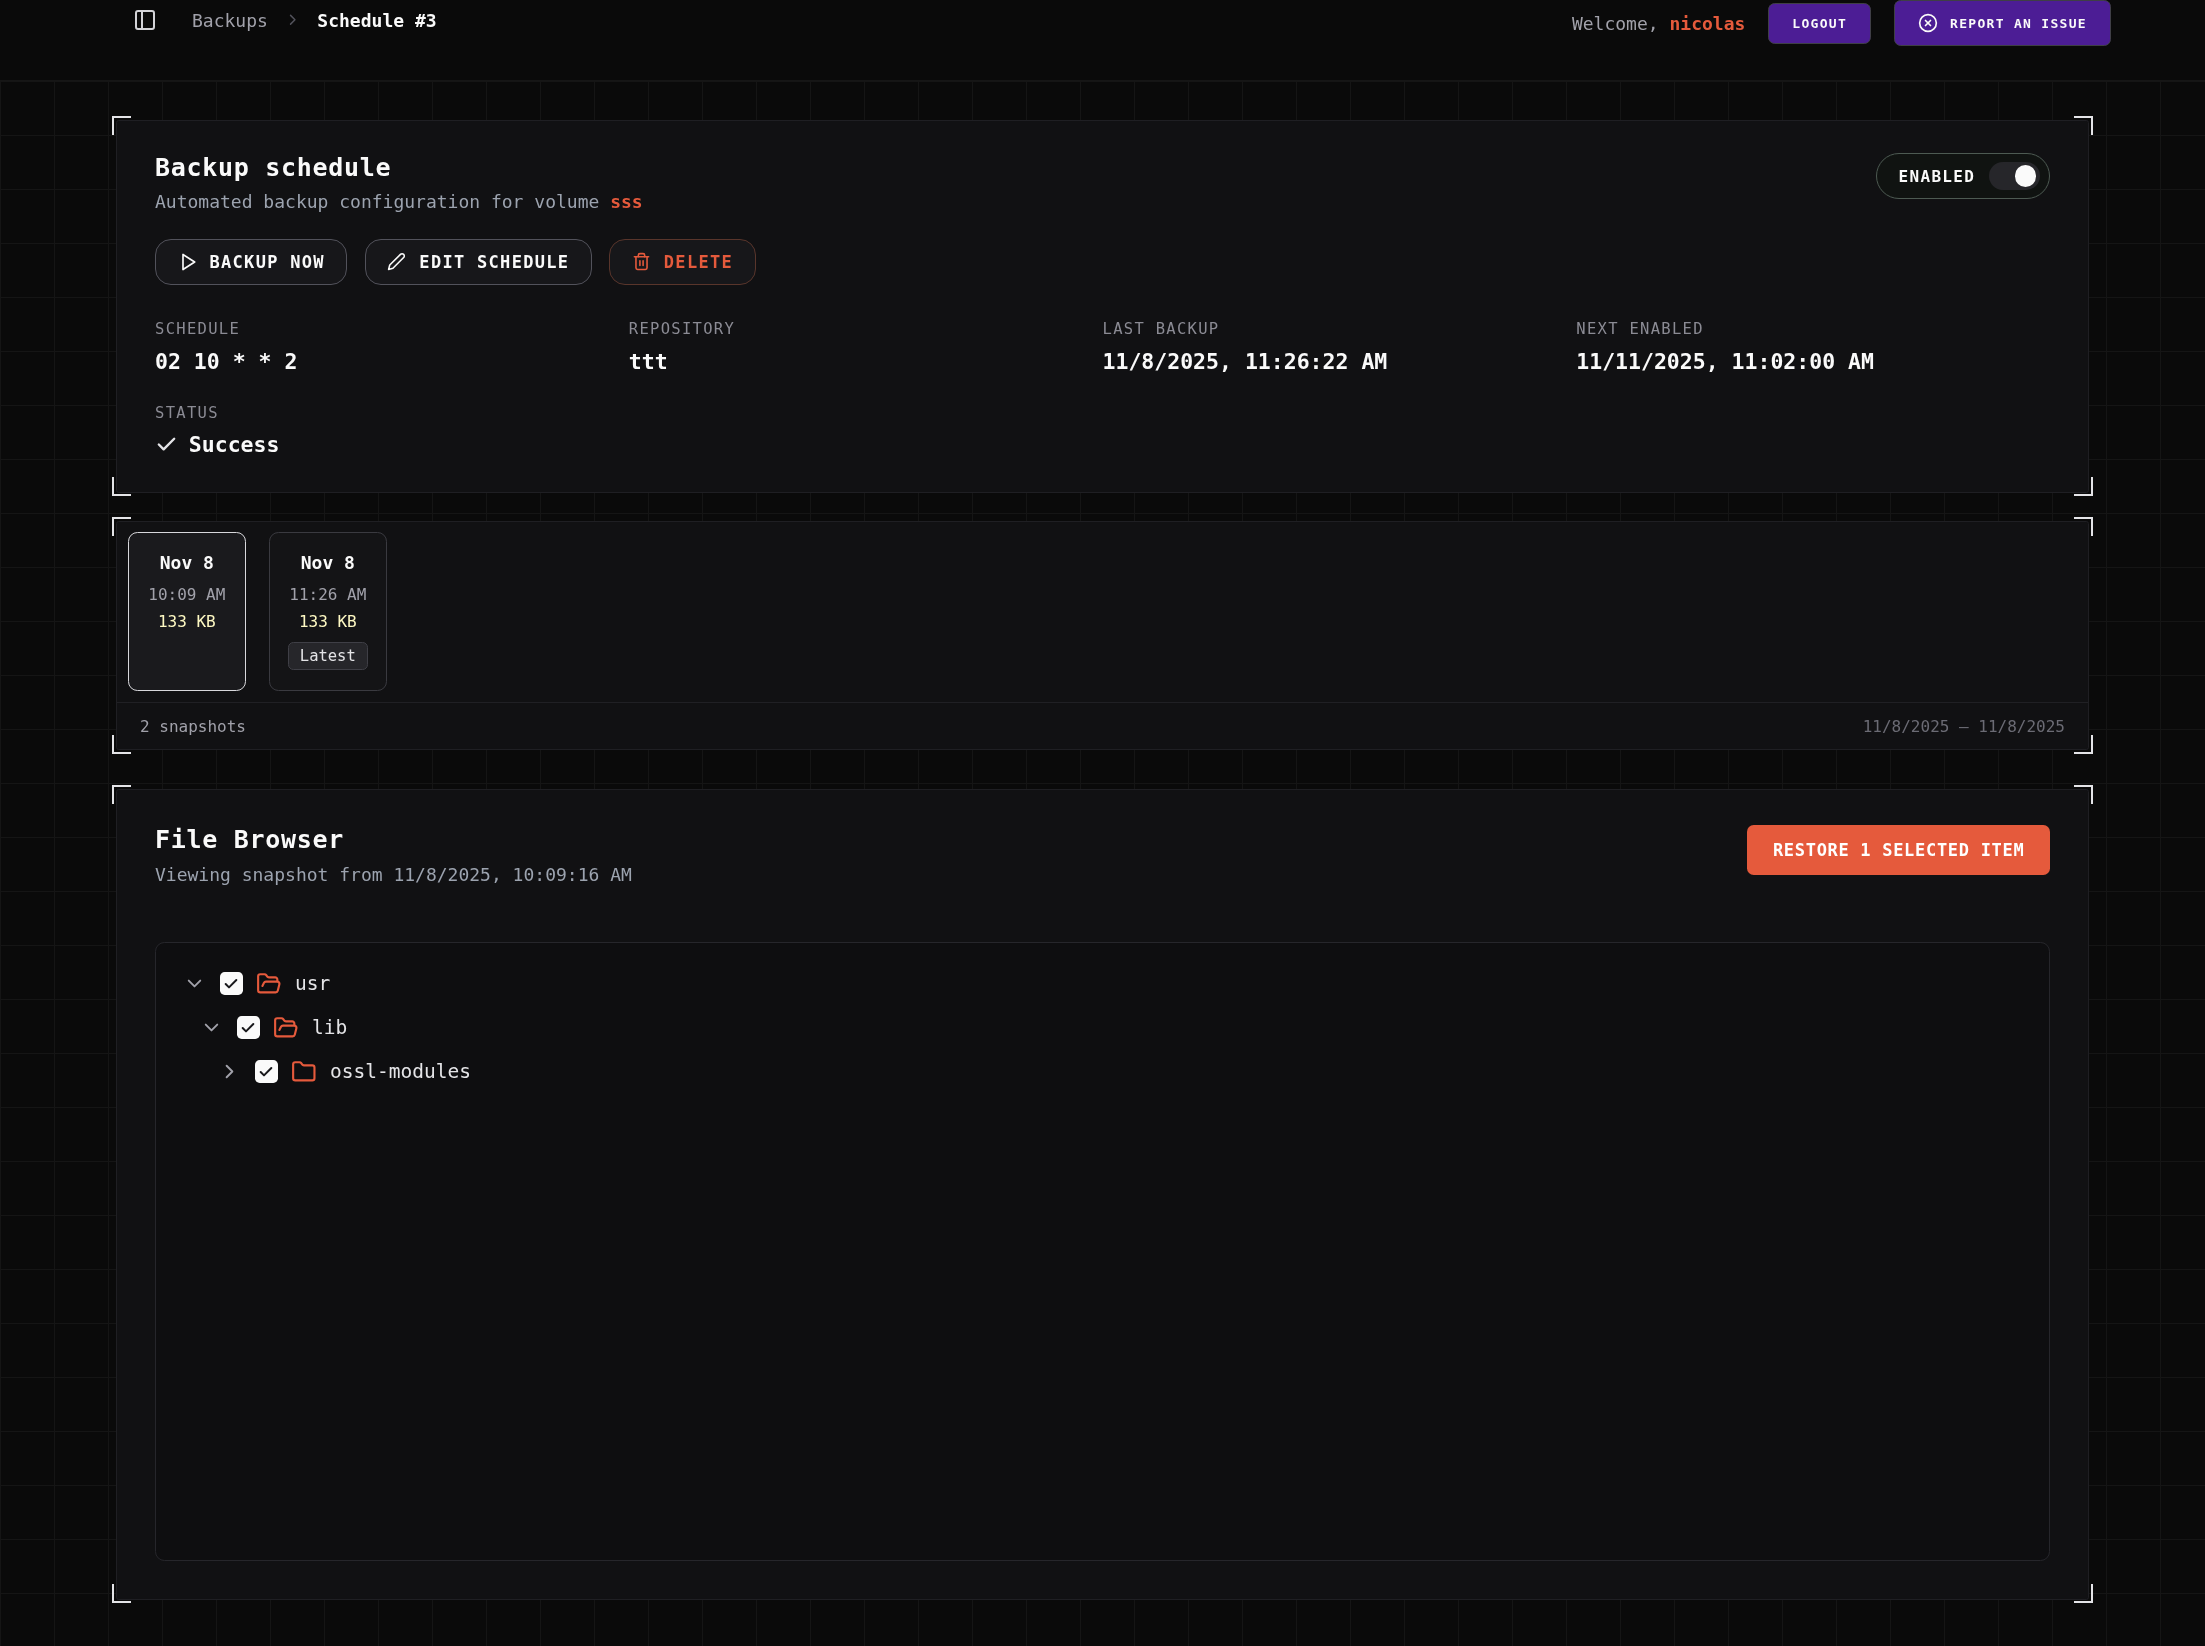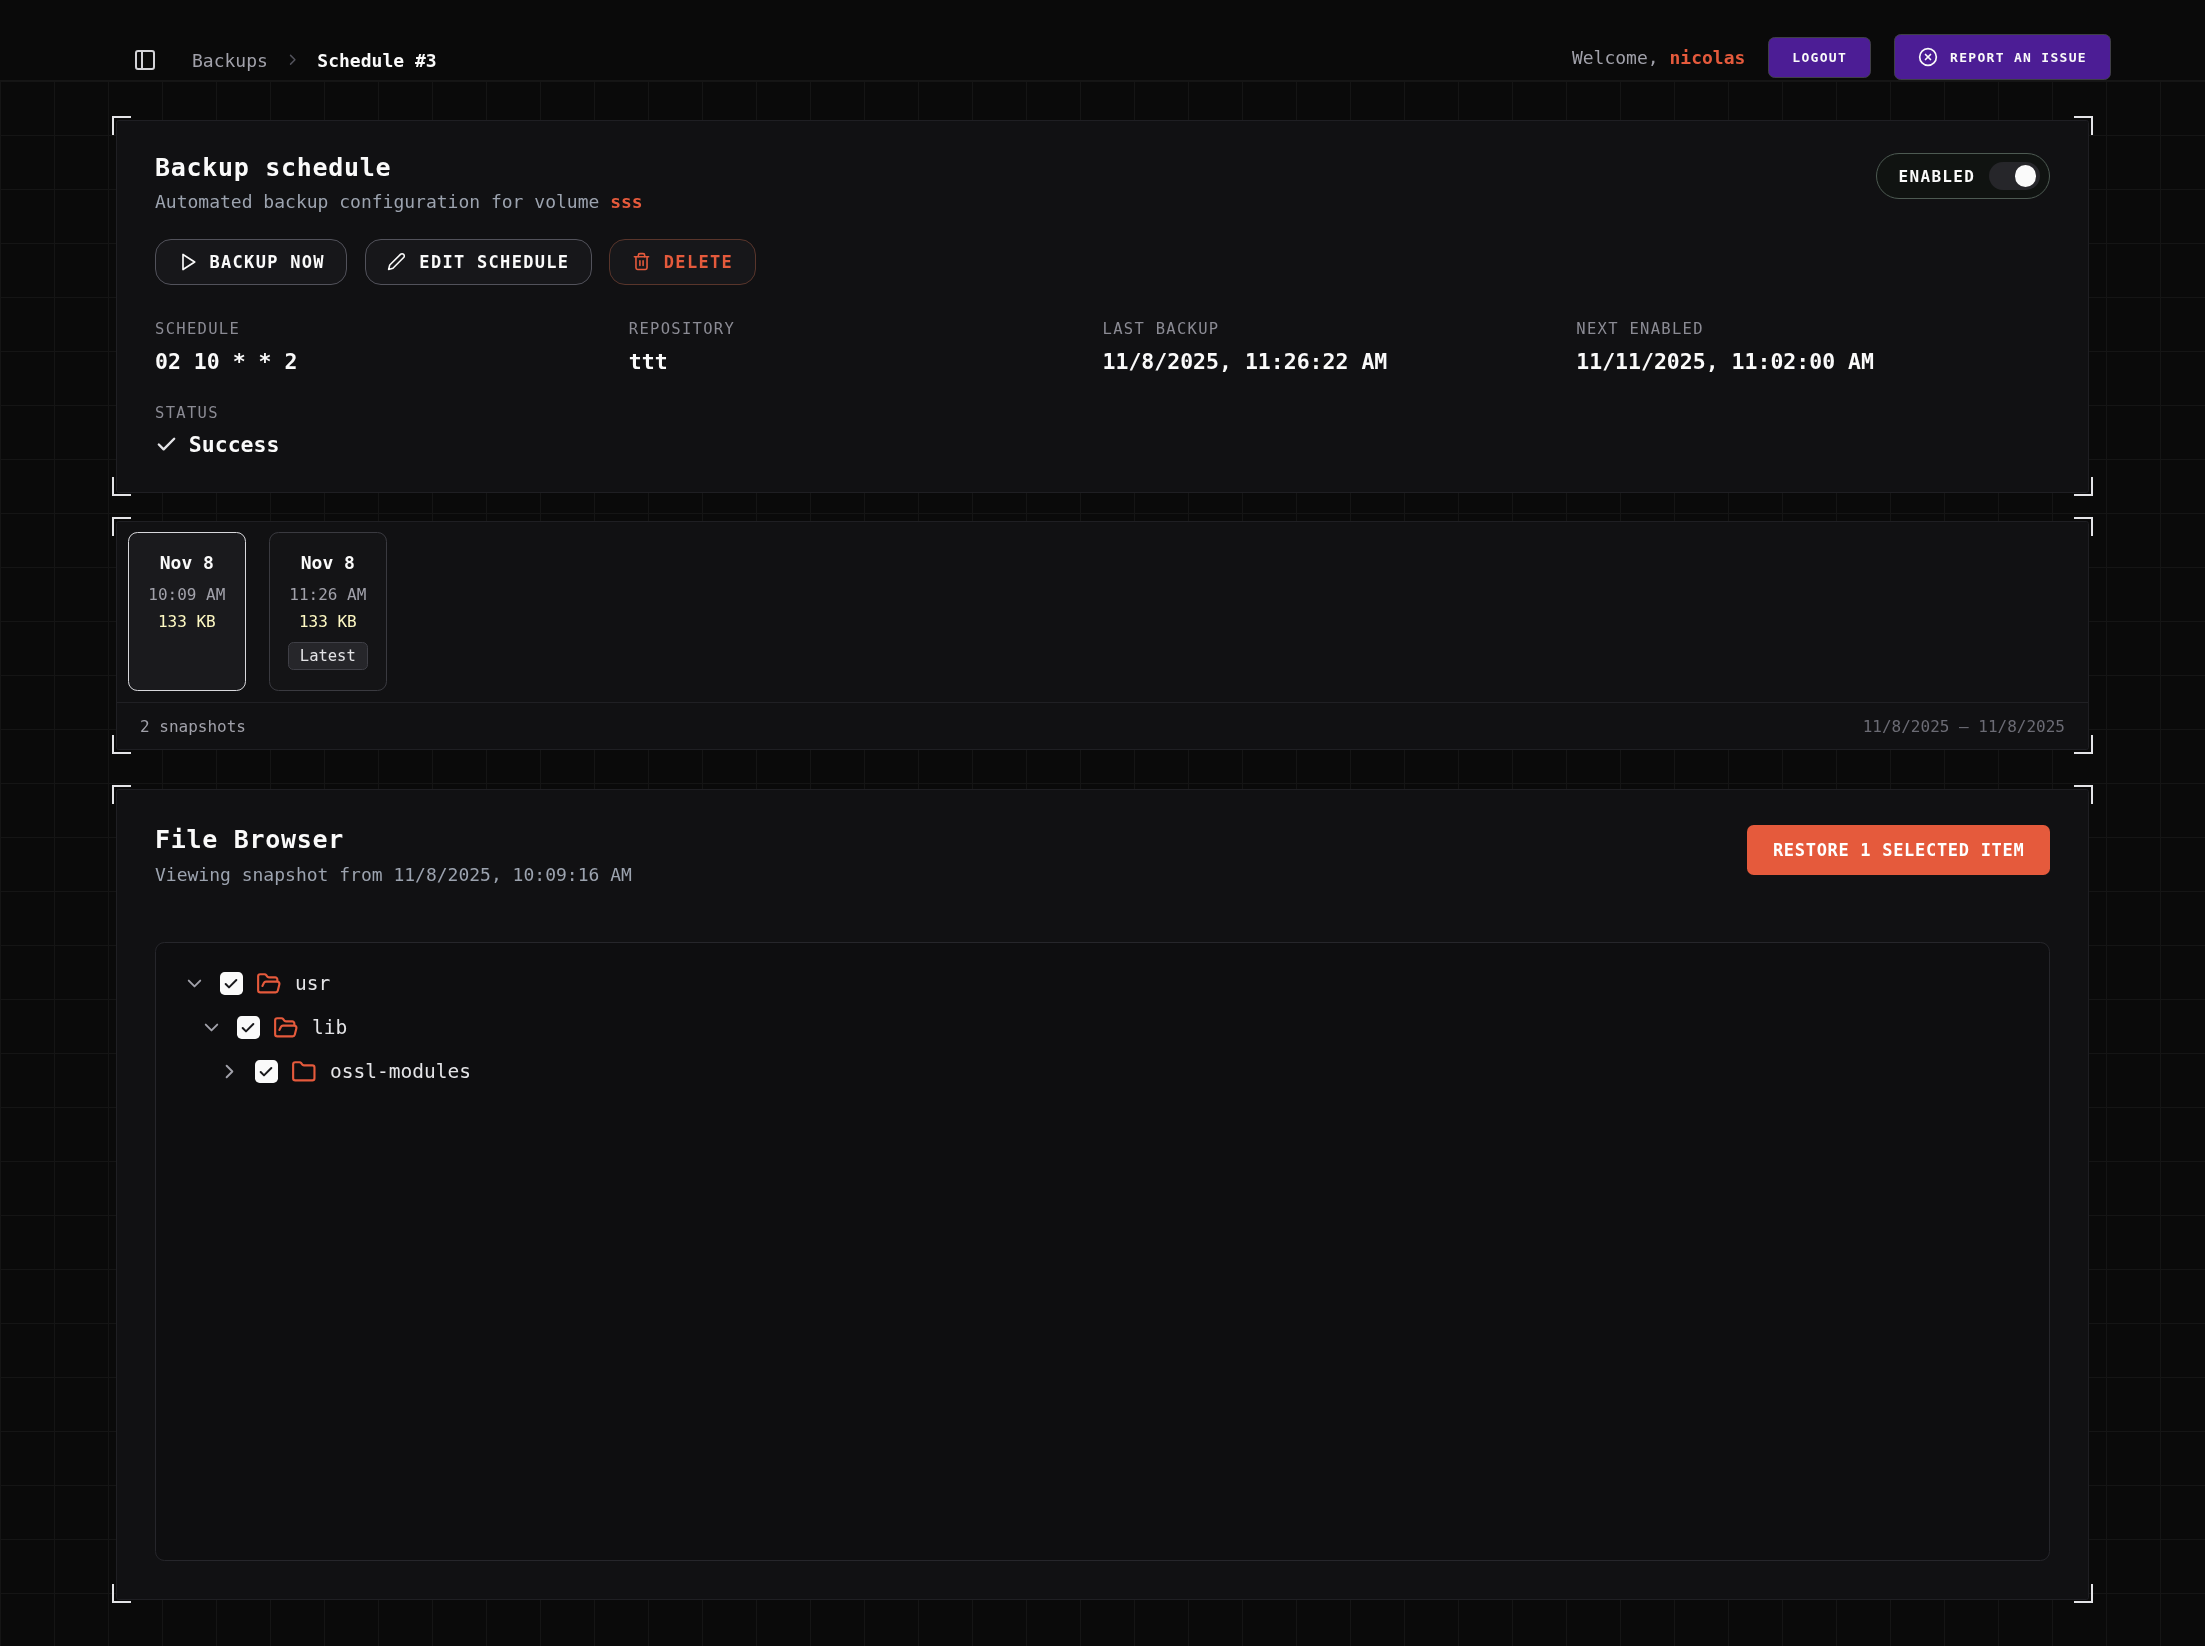--- a/index.html
+++ b/index.html
@@ -8,21 +8,21 @@
     background: #0a0a0a;
     color: #e4e4e7;
     font-family: "DejaVu Sans Mono", "Liberation Mono", monospace;
     overflow: hidden;
   }
   svg { display: block; }
 
   
   .header {
     height: 81px;
-    display: flex; align-items: flex-end; justify-content: space-between;
+    display: flex; align-items: flex-start; justify-content: space-between;
     padding: 0 94px 0 125px;
     background: #0a0a0a;
     border-bottom: 1.3px solid #161616;
     gap: 40px;
   }
   .h-left { display: flex; align-items: center; gap: 27px; }
   .icon-btn {
     width: 40px; height: 40px;
     display: flex; align-items: center; justify-content: center;
     color: #d4d4d8; background: transparent; border: none; border-radius: 6.7px; cursor: pointer;

